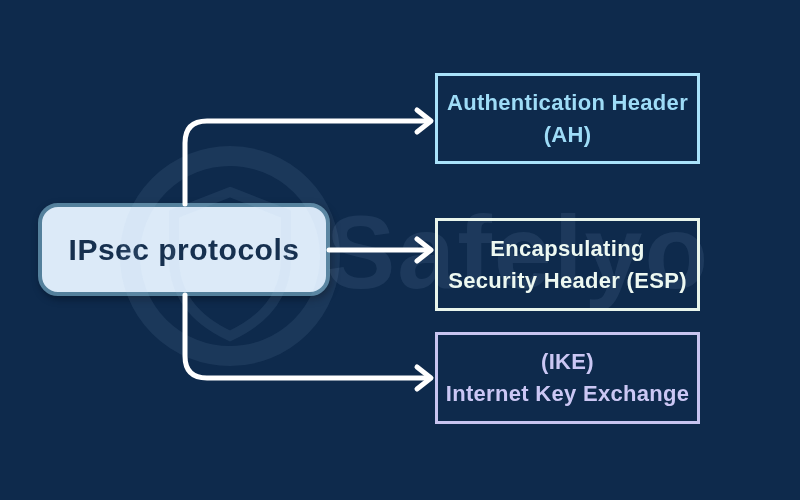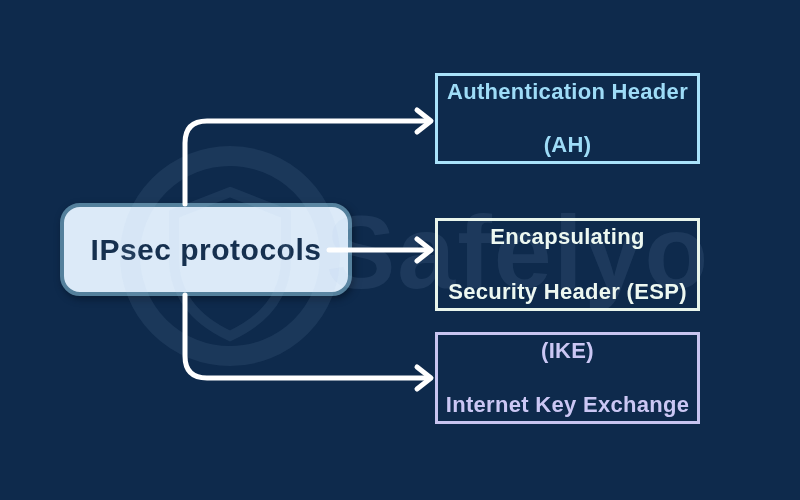--- a/index.html
+++ b/index.html
@@ -23,21 +23,20 @@
     box-sizing: border-box;
     background: var(--node-fill, #dceaf8);
     border: 4px solid var(--node-border, #54809c);
     border-radius: 20px;
     display: flex; align-items: center; justify-content: center;
     color: var(--node-text, #16304f);
     font-size: 30px; font-weight: bold;
     letter-spacing: 0.5px;
     z-index: 1;
     box-shadow: 2px 3px 7px rgba(4, 14, 30, 0.55);
-    margin-left: 22px;
   }
 
   
   .overlay {
     position: absolute;
     left: 0; top: 0;
     width: 800px; height: 500px;
     z-index: 2;
     pointer-events: none;
   }
@@ -57,21 +56,21 @@
     letter-spacing: 2px;
   }
 
   
   .branch {
     position: absolute;
     left: 435px;
     width: 265px;
     box-sizing: border-box;
     display: flex; flex-direction: column;
-    align-items: center; justify-content: space-between;
+    align-items: center; justify-content: center;
     text-align: center;
     font-size: 22px; font-weight: bold;
     line-height: 1.45;
     letter-spacing: 0.3px;
     background: transparent;
     z-index: 3;
   }
   .branch-ah {
     top: 73px; height: 91px;
     border: 3px solid var(--branch-ah-border, #a9e2fa);

